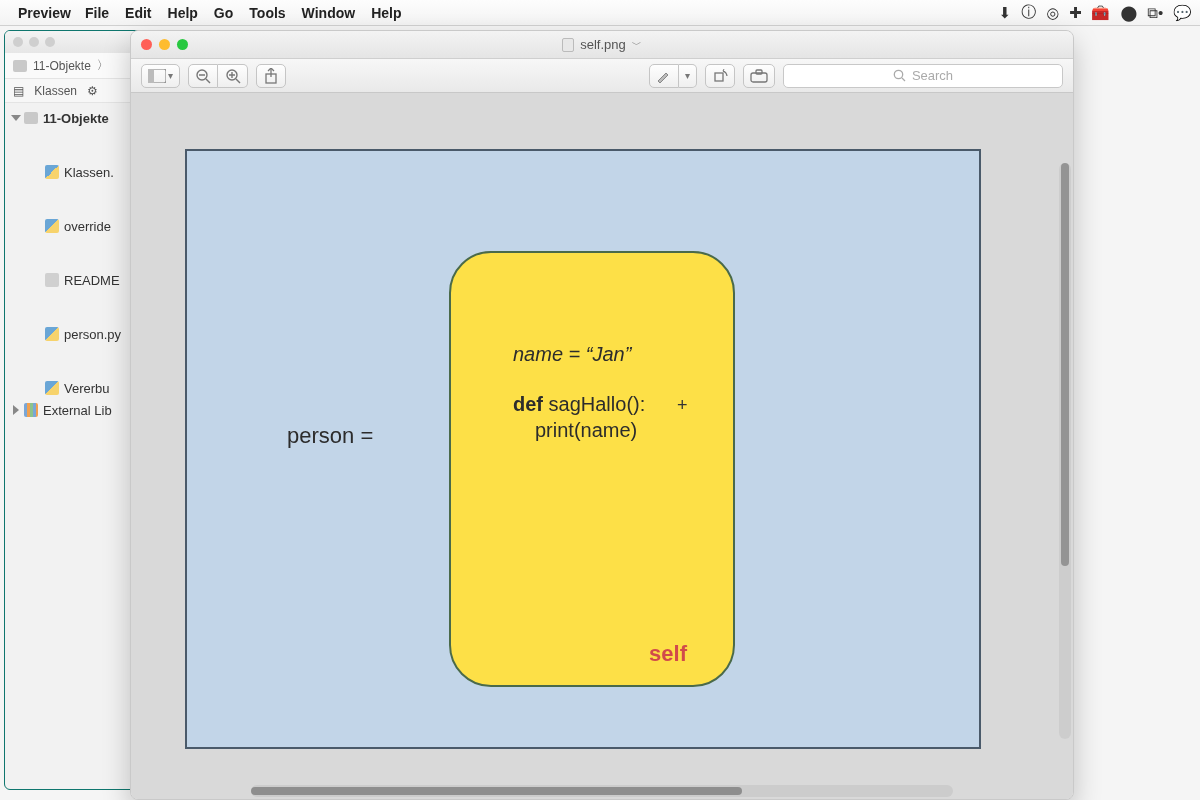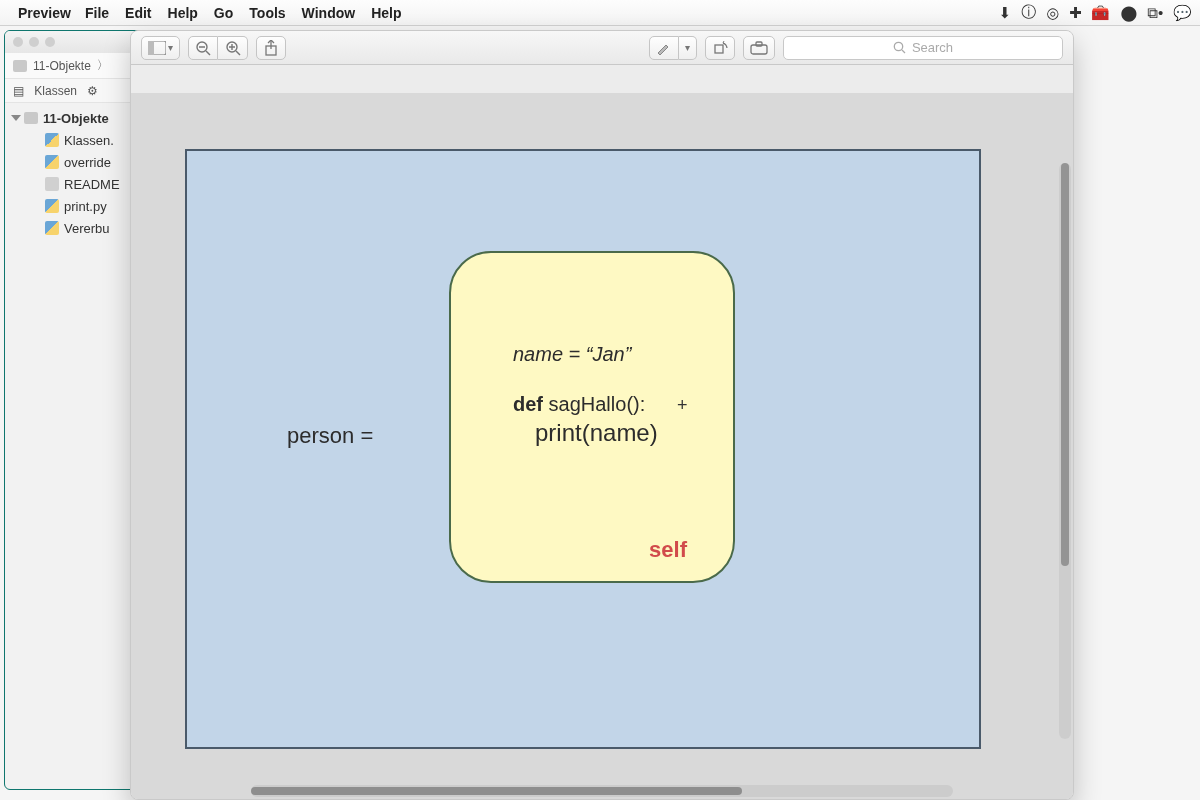--- a/index.html
+++ b/index.html
@@ -14,21 +14,21 @@
   
   .ide { position:absolute; top:30px; left:4px; width:200px; height:760px; background:#f2f2f2; border:1px solid #0f766e; border-radius:6px; overflow:hidden; }
   .ide .titlebar { height:22px; background:linear-gradient(#f3f3f3,#e6e6e6); display:flex; align-items:center; padding:0 8px; gap:6px; }
   .dot { width:10px; height:10px; border-radius:50%; background:#cfcfcf; }
   .ide .breadcrumb { height:26px; display:flex; align-items:center; gap:6px; padding:0 8px; font-size:12px; color:#555; background:#fafafa; border-bottom:1px solid #e4e4e4; }
   .folder-ic { width:14px; height:12px; background:#c9c9c9; border-radius:2px; display:inline-block; }
   .ide .toolbar2 { height:24px; display:flex; align-items:center; gap:10px; padding:0 8px; font-size:12px; color:#555; background:#f7f7f7; border-bottom:1px solid #e4e4e4; }
   .ide .tree { padding:4px 6px; font-size:13px; color:#333; }
   .ide .tree .row { display:flex; align-items:center; gap:5px; height:22px; padding-left:2px; white-space:nowrap; overflow:hidden; }
   .ide .tree .row.sel { background:#d9d9d9; border-radius:3px; }
-  .ide .tree .indent2 { padding-left:34px; }
+  .ide .tree .indent2 { padding-left:34px;margin-top:32px; }
   .tri { width:0;height:0;border-top:5px solid transparent;border-bottom:5px solid transparent;border-left:6px solid #888; }
   .tri.open { transform:rotate(90deg); }
   .fic { width:14px;height:14px;display:inline-block;border-radius:2px; }
   .fic.py { background:linear-gradient(135deg,#6aa6d6 50%,#f7d36c 50%); }
   .fic.md { background:#d0d0d0; }
   .fic.bar { background:repeating-linear-gradient(90deg,#7aa6d6 0 3px,#f0a050 3px 6px,#8cc38c 6px 9px); }
   
   .preview { position:absolute; top:30px; left:130px; width:944px; height:770px; background:#ececec; border:1px solid #c9c9c9; border-radius:8px; box-shadow:0 12px 28px rgba(0,0,0,.22); overflow:hidden; }
   .preview .tbar { height:28px; background:linear-gradient(#f3f3f3,#e5e5e5); border-bottom:1px solid #cfcfcf; display:flex; align-items:center; padding:0 10px; gap:7px; }
   .preview .tbar .title { position:absolute; left:0; right:0; text-align:center; font-size:13px; color:#555; pointer-events:none; display:flex; justify-content:center; align-items:center; gap:6px; }
@@ -40,25 +40,25 @@
   .btn { height:24px; min-width:30px; padding:0 6px; background:linear-gradient(#fefefe,#efefef); border:1px solid #c5c5c5; border-radius:5px; display:inline-flex; align-items:center; justify-content:center; font-size:13px; color:#555; }
   .btn svg { display:block; }
   .btngrp { display:flex; }
   .btngrp .btn:first-child{border-top-right-radius:0;border-bottom-right-radius:0;}
   .btngrp .btn:last-child{border-top-left-radius:0;border-bottom-left-radius:0;border-left:none;}
   .spacer { flex:1; }
   .search { height:24px; width:280px; background:#fff; border:1px solid #c8c8c8; border-radius:5px; display:flex; align-items:center; justify-content:center; gap:6px; color:#aaa; font-size:13px; }
   .preview .canvas { position:absolute; top:62px; left:0; right:0; bottom:0; background:#d9d9d9; overflow:auto; }
   .page { position:absolute; top:56px; left:54px; width:796px; height:600px; background:#c2d5e8; border:2px solid #4a5a6a; }
   .label-person { position:absolute; left:100px; top:272px; font-size:22px; color:#2c2c2c; }
-  .box { position:absolute; left:262px; top:100px; width:286px; height:332px; background:#fef9c3; border:2px solid #4a6a4a; border-radius:42px; }
+  .box { position:absolute; left:262px; top:100px; width:286px; height:436px; background:#fde047; border:2px solid #4a6a4a; border-radius:42px; }
   .box .line1 { position:absolute; left:62px; top:90px; font-size:20px; font-style:italic; color:#2c2c2c; }
   .box .line2 { position:absolute; left:62px; top:140px; font-size:20px; color:#2c2c2c; }
   .box .line2 b { font-weight:700; font-style:normal; }
-  .box .line3 { position:absolute; left:84px; top:166px; font-size:24px; color:#2c2c2c; }
+  .box .line3 { position:absolute; left:84px; top:166px; font-size:20px; color:#2c2c2c; }
   .box .selflbl { position:absolute; right:46px; bottom:18px; font-size:22px; font-weight:700; color:#d14b4b; }
   .cursor-plus { position:absolute; font-size:18px; color:#333; font-weight:300; }
   .hscroll { position:absolute; left:120px; right:120px; bottom:2px; height:12px; background:rgba(0,0,0,.06); border-radius:6px; }
   .hscroll .thumb { position:absolute; left:0; width:70%; top:2px; bottom:2px; background:rgba(0,0,0,.30); border-radius:4px; }
   .vscroll { position:absolute; right:2px; top:70px; bottom:60px; width:12px; background:rgba(0,0,0,.05); border-radius:6px; }
   .vscroll .thumb { position:absolute; top:0; height:70%; left:2px; right:2px; background:rgba(0,0,0,.28); border-radius:4px; }
 </style>
 </head>
 <body>
 
@@ -113,30 +113,45 @@
     <div class="row indent2">
         <span class="fic py"></span>
         <span>override</span>
       </div>
     <div class="row indent2">
         <span class="fic md"></span>
         <span>README</span>
       </div>
     <div class="row indent2">
         <span class="fic py"></span>
-        <span>print.py</span>
+        <span>person.py</span>
       </div>
     <div class="row indent2">
         <span class="fic py"></span>
         <span>Vererbu</span>
       </div>
+    <div class="row">
+      <span class="tri"></span>
+      <span class="fic bar"></span>
+      <span>External Lib</span>
+    </div>
   </div>
 </div>
 
 <div class="preview">
+  <div class="tbar">
+    <div class="tdot r"></div>
+    <div class="tdot y"></div>
+    <div class="tdot g"></div>
+    <div class="title">
+      <span class="docic"></span>
+      <span>self.png</span>
+      <span class="chev">﹀</span>
+    </div>
+  </div>
   <div class="toolbar">
     <div class="btn">
       <svg width="18" height="14">
           <rect x="0" y="0" width="18" height="14" fill="none" stroke="#777" rx="2"></rect>
           <rect x="0" y="0" width="6" height="14" fill="#bbb"></rect>
         </svg>
       <span style="font-size:10px;margin-left:2px;color:#777">▾</span>
     </div>
     <div class="btngrp">
       <div class="btn">

